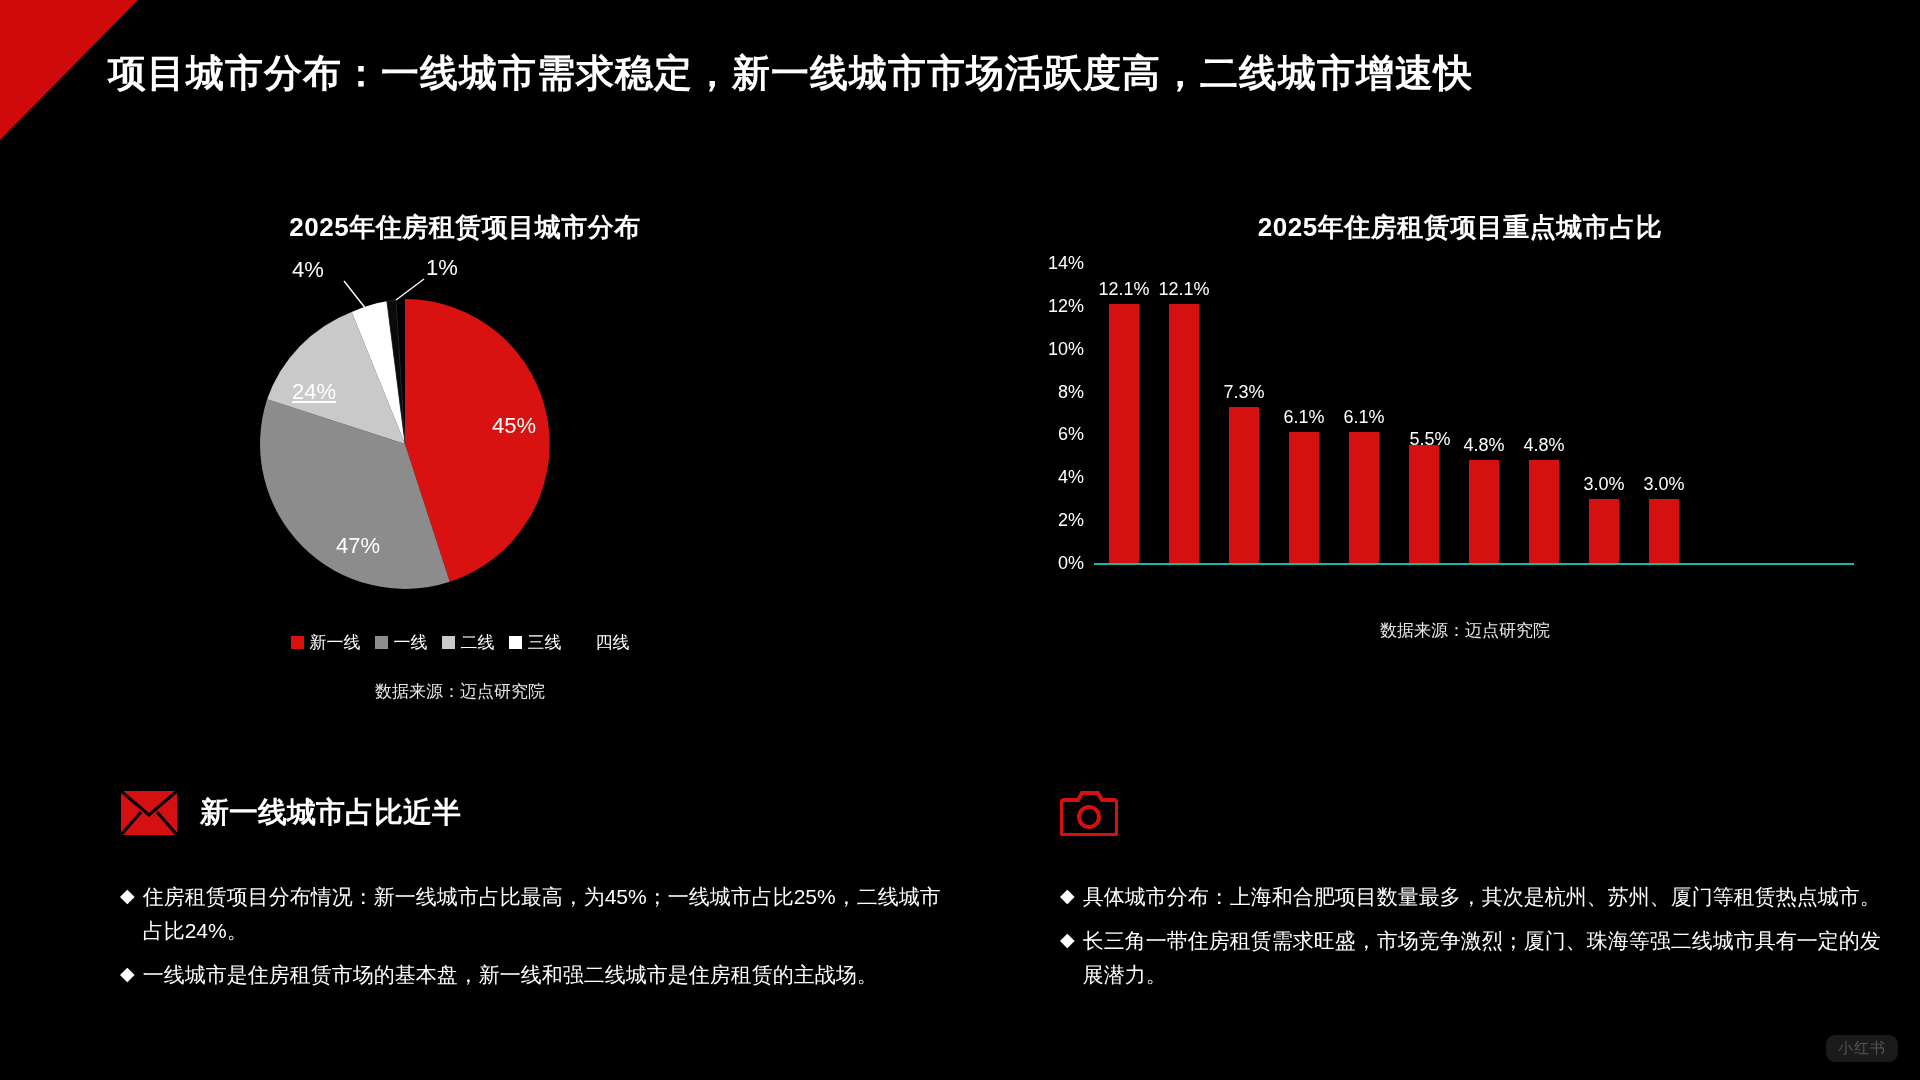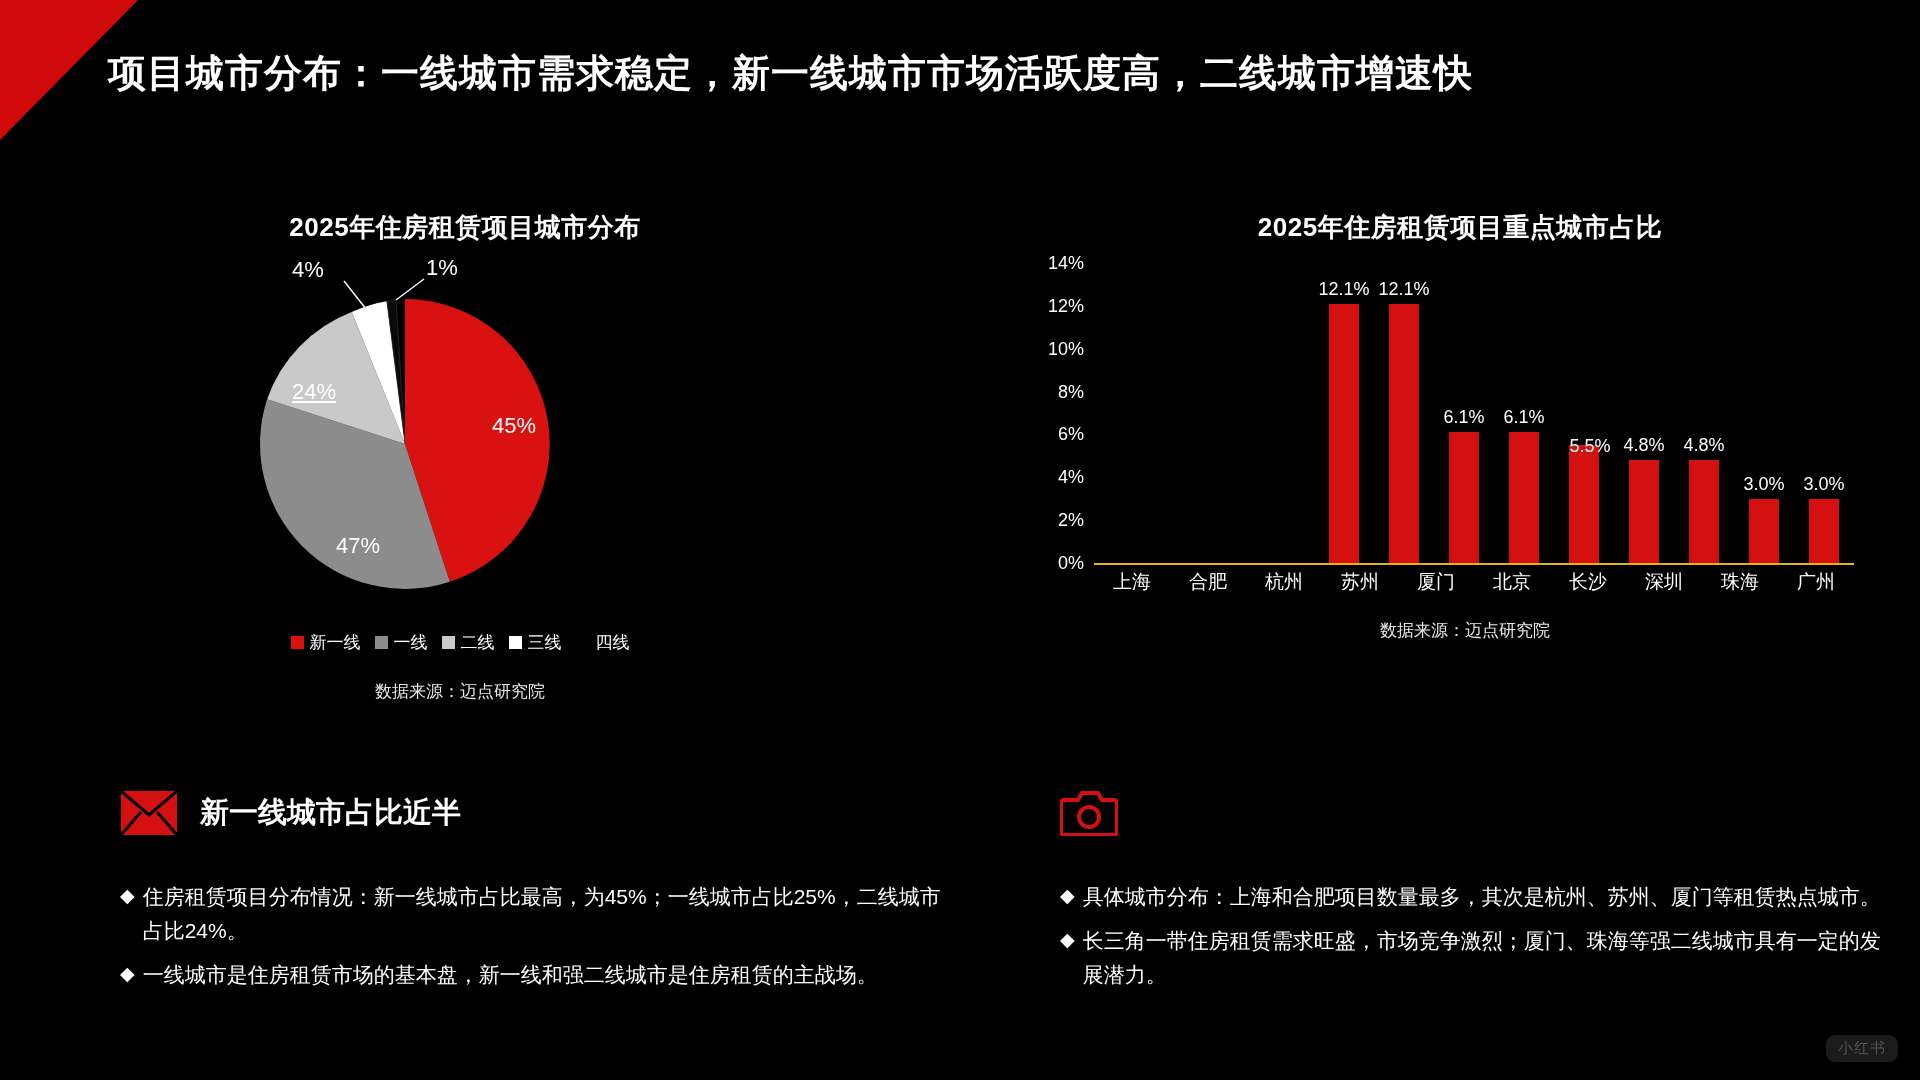--- a/index.html
+++ b/index.html
@@ -118,24 +118,24 @@
     right: 6px;
     font-size: 18px;
     color: #ffffff;
     transform: translateY(-50%);
     white-space: nowrap;
   }
   .plot {
     position: absolute;
     left: 60px; top: 0;
     width: 760px; height: 300px;
-    border-bottom: 2px solid #eab308;
+    border-bottom: 2px solid #14b8a6;
     display: flex;
     align-items: flex-end;
-    justify-content: flex-end;
+    justify-content: flex-start;
   }
   .bar-col {
     position: relative;
     width: 60px;
     height: 100%;
     display: flex;
     flex-direction: column;
     justify-content: flex-end;
     align-items: center;
   }
@@ -279,61 +279,53 @@
     <div class="plot">
       <div class="bar-col">
         <span class="bar-value" style="bottom:259.29px;">12.1%</span>
         <span class="bar-rect" style="height:259.29px;"></span>
       </div>
       <div class="bar-col">
         <span class="bar-value" style="bottom:259.29px;">12.1%</span>
         <span class="bar-rect" style="height:259.29px;"></span>
       </div>
       <div class="bar-col">
+        <span class="bar-value" style="bottom:156.43px;">7.3%</span>
+        <span class="bar-rect" style="height:156.43px;"></span>
+      </div>
+      <div class="bar-col">
         <span class="bar-value" style="bottom:130.71px;">6.1%</span>
         <span class="bar-rect" style="height:130.71px;"></span>
       </div>
       <div class="bar-col">
         <span class="bar-value" style="bottom:130.71px;">6.1%</span>
         <span class="bar-rect" style="height:130.71px;"></span>
       </div>
       <div class="bar-col">
-        <span class="bar-value" style="bottom:102px;padding-left:12px;">5.5%</span>
+        <span class="bar-value" style="bottom:109px;padding-left:12px;">5.5%</span>
         <span class="bar-rect" style="height:117.86px;"></span>
       </div>
       <div class="bar-col">
         <span class="bar-value" style="bottom:102.86px;">4.8%</span>
         <span class="bar-rect" style="height:102.86px;"></span>
       </div>
       <div class="bar-col">
         <span class="bar-value" style="bottom:102.86px;">4.8%</span>
         <span class="bar-rect" style="height:102.86px;"></span>
       </div>
       <div class="bar-col">
         <span class="bar-value" style="bottom:64.29px;">3.0%</span>
         <span class="bar-rect" style="height:64.29px;"></span>
       </div>
       <div class="bar-col">
         <span class="bar-value" style="bottom:64.29px;">3.0%</span>
         <span class="bar-rect" style="height:64.29px;"></span>
       </div>
     </div>
 
-    <div class="x-labels">
-      <span class="x-label">上海</span>
-      <span class="x-label">合肥</span>
-      <span class="x-label">杭州</span>
-      <span class="x-label">苏州</span>
-      <span class="x-label">厦门</span>
-      <span class="x-label">北京</span>
-      <span class="x-label">长沙</span>
-      <span class="x-label">深圳</span>
-      <span class="x-label">珠海</span>
-      <span class="x-label">广州</span>
-    </div>
   </div>
 
   <div class="source-note right-src">数据来源：迈点研究院</div>
 </div>
 
 <div class="callout-left">
   <div class="callout-head">
     <svg class="callout-icon" viewBox="0 0 58 46">
       <rect x="1" y="1" width="56" height="44" fill="#d41010"></rect>
       <path d="M 1 1 L 29 25 L 57 1" fill="none" stroke="#000000" stroke-width="3"></path>

